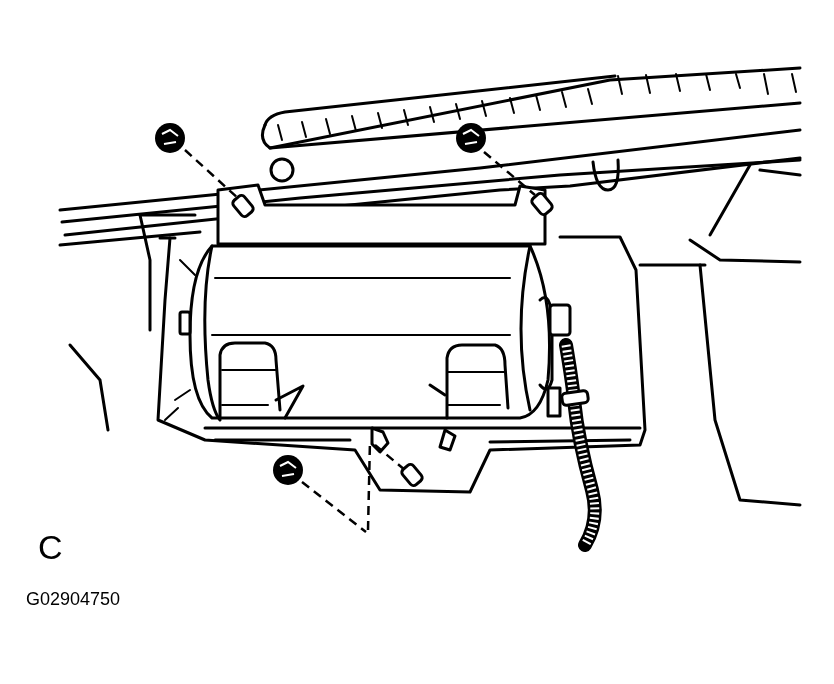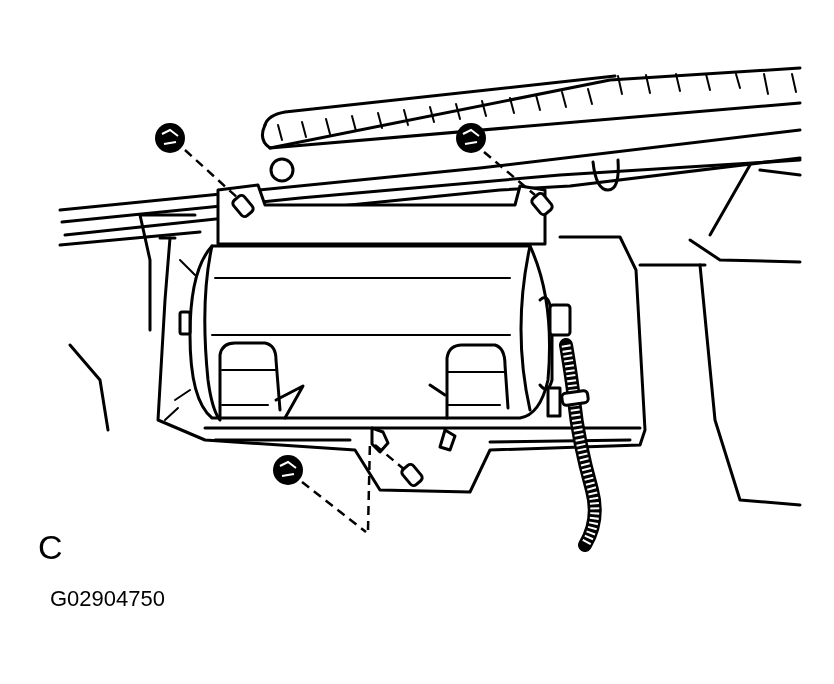--- a/index.html
+++ b/index.html
@@ -1,20 +1,20 @@
 <!DOCTYPE html>
 <html><head>
   <meta charset="utf-8">
   <style>
     html, body { margin: 0; padding: 0; background: #ffffff; }
     body { width: 834px; height: 684px; position: relative; overflow: hidden; }
     #drawing { position: absolute; left: 0; top: 0; width: 834px; height: 684px; }
     .lbl { position: absolute; font-family: "Liberation Sans", sans-serif; color: #000; }
     #view-letter { left: 38px; top: 530px; font-size: 34px; line-height: 34px; }
-    #figure-id { left: 50px; top: 588px; font-size: 22px; line-height: 22px; }
+    #figure-id { left: 26px; top: 588px; font-size: 18px; line-height: 22px; }
     svg .ln { fill: none; stroke: #000; stroke-width: 3; stroke-linecap: round; stroke-linejoin: round; }
     svg .thin { fill: none; stroke: #000; stroke-width: 2; stroke-linecap: round; }
     svg .dash { fill: none; stroke: #000; stroke-width: 2.5; stroke-dasharray: 9 6; }
     svg .fillw { fill: #fff; stroke: #000; stroke-width: 3; stroke-linejoin: round; }
     svg .nut { fill: #000; }
   </style>
 </head>
 <body>
 
 <svg id="drawing" viewBox="0 0 834 684" xmlns="http://www.w3.org/2000/svg">

